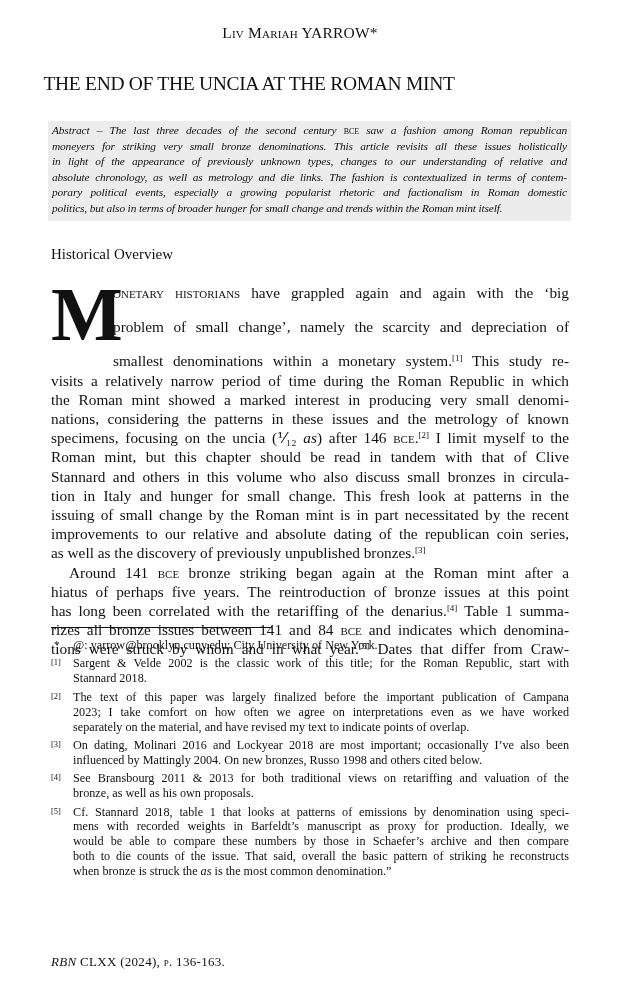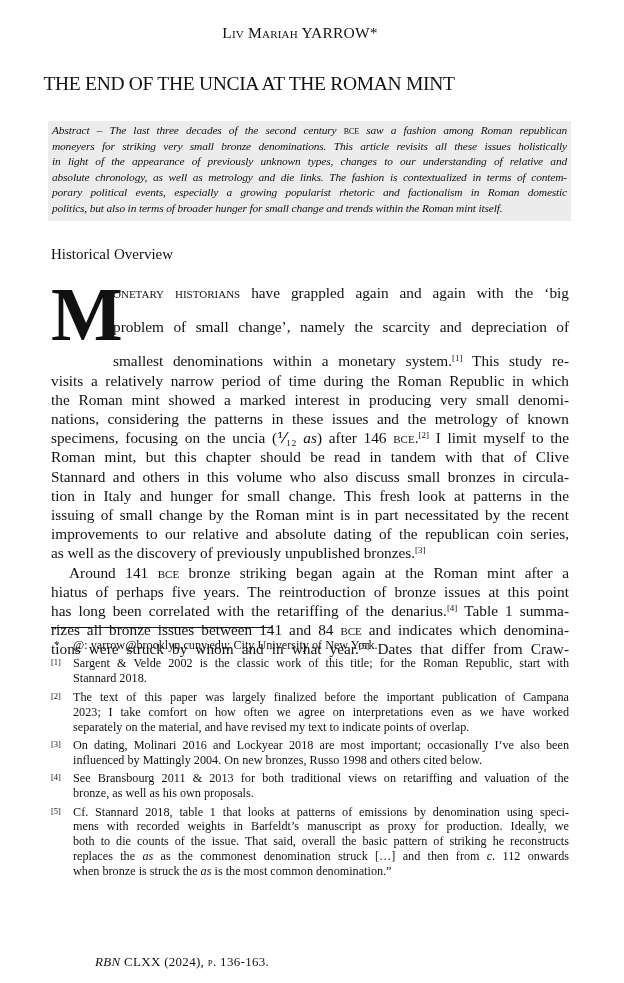--- a/index.html
+++ b/index.html
@@ -52,21 +52,21 @@
     position: absolute; top: 638px; left: 51px; width: 518px;
     font-size: 12.2px; line-height: 14.9px;
   }
   .fn { position: relative; padding-left: 22px; margin-bottom: 3.5px; }
   .fn .mark { position: absolute; left: 0; top: 0; font-size: 8.5px; line-height: 12px; }
   .fn .mark.star { font-size: 11px; left: 3px; }
   .fn .line { display: block; white-space: nowrap; text-align: justify; text-align-last: justify; }
   .fn .line.last { text-align-last: left; }
   .footer {
     position: absolute; top: 954px; left: 51px;
-    font-size: 13px; letter-spacing: 0.3px; margin-left: 44px;
+    font-size: 13px; letter-spacing: 0.3px;
   }
   .footer .journal { font-style: italic; }
 </style>
 </head>
 <body>
 
 <div class="author">
   <span class="sc">Liv Mariah</span>
   <span>YARROW</span><span>*</span>
 </div>
@@ -135,21 +135,21 @@
     </div>
     <div class="fn">
       <span class="mark">[4]</span>
       <span class="line">See Bransbourg 2011 &amp; 2013 for both traditional views on retariffing and valuation of the</span>
       <span class="line last">bronze, as well as his own proposals.</span>
     </div>
     <div class="fn">
       <span class="mark">[5]</span>
       <span class="line">Cf. Stannard 2018, table 1 that looks at patterns of emissions by denomination using speci-</span>
       <span class="line">mens with recorded weights in Barfeldt’s manuscript as proxy for production. Ideally, we</span>
+      <span class="line">would be able to compare these numbers by those in Schaefer’s archive and then compare</span>
       <span class="line">both to die counts of the issue. That said, overall the basic pattern of striking he reconstructs</span>
-      <span class="line"><span>replaces the </span><i>as</i><span> as the commonest denomination struck […] and then from </span><i>c.</i><span> 112 onwards</span></span>
       <span class="line last"><span>when bronze is struck the </span><i>as</i><span> is the most common denomination.”</span></span>
     </div>
   </div>
 
 <div class="footer">
   <span class="journal">RBN</span><span class="sc-small"> CLXX (2024), p. 136-163.</span>
 </div>
 
 </body></html>

